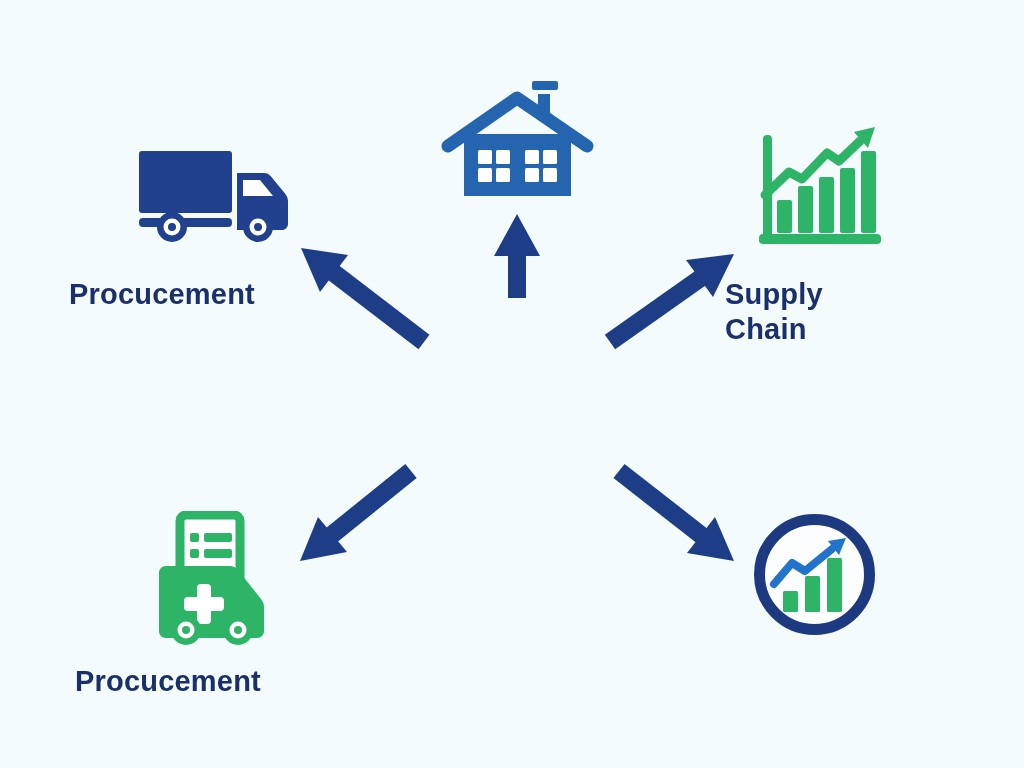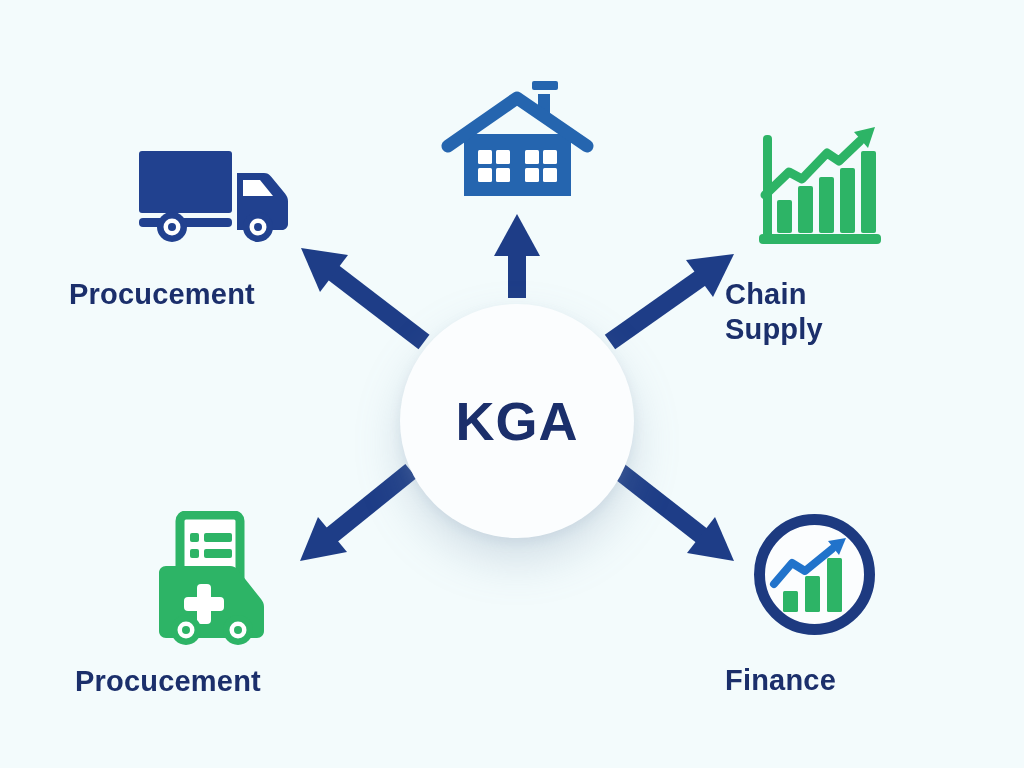--- a/index.html
+++ b/index.html
@@ -70,23 +70,20 @@
     <g>
       <line x1="411" y1="471" x2="328" y2="538"></line>
       <polygon points="300,561 318,517 347,552"></polygon>
     </g>
     <g>
       <line x1="619" y1="471" x2="706" y2="539"></line>
       <polygon points="734,561 687,553 715,517"></polygon>
     </g>
   </svg>
 
-  <div class="center-circle">
-    <span class="kga">KGA</span>
-  </div>
 
   <div class="icon icon-truck">
     <svg viewBox="0 0 155 100" width="155" height="100" xmlns="http://www.w3.org/2000/svg">
       <rect x="2" y="4" width="93" height="62" rx="3" fill="currentColor"></rect>
       <rect x="2" y="71" width="93" height="9" rx="4" fill="currentColor"></rect>
       <path d="M100,26 L127,26 C130,26 132,27 134,29.5 L148,46.5 C150,49 151,51.5 151,54.5 L151,77 C151,80.3 148.3,83 145,83 L100,83 Z" fill="currentColor"></path>
       <path d="M106,33 L123,33 L136,49 L106,49 Z" fill="#ffffff"></path>
       <circle cx="35" cy="80" r="15" fill="currentColor"></circle>
       <circle cx="35" cy="80" r="8.5" fill="#ffffff"></circle>
       <circle cx="35" cy="80" r="4" fill="currentColor"></circle>
@@ -121,22 +118,22 @@
       <rect x="20" y="79" width="15" height="33" rx="2" fill="currentColor"></rect>
       <rect x="41" y="65" width="15" height="47" rx="2" fill="currentColor"></rect>
       <rect x="62" y="56" width="15" height="56" rx="2" fill="currentColor"></rect>
       <rect x="83" y="47" width="15" height="65" rx="2" fill="currentColor"></rect>
       <rect x="104" y="30" width="15" height="82" rx="2" fill="currentColor"></rect>
       <polyline points="8,74 32,51 45,58 70,32 82,40 103,20" fill="none" stroke="currentColor" stroke-width="9" stroke-linecap="round" stroke-linejoin="round"></polyline>
       <polygon points="118,6 111,27 97,11" fill="currentColor"></polygon>
     </svg>
   </div>
   <div class="label label-supply">
+    <div>Supply</div>
     <div>Chain</div>
-    <div>Supply</div>
   </div>
 
   <div class="icon icon-ambulance">
     <svg viewBox="0 0 115 135" width="115" height="135" xmlns="http://www.w3.org/2000/svg">
       <rect x="24" y="4" width="60" height="74" rx="6" fill="#ffffff" stroke="currentColor" stroke-width="9"></rect>
       <rect x="34" y="22" width="9" height="9" rx="2" fill="currentColor"></rect>
       <rect x="48" y="22" width="28" height="9" rx="2" fill="currentColor"></rect>
       <rect x="34" y="38" width="9" height="9" rx="2" fill="currentColor"></rect>
       <rect x="48" y="38" width="28" height="9" rx="2" fill="currentColor"></rect>
       <path d="M10,55 H74 C77,55 80,56.5 82,59 L105,88 C107,90.5 108,93 108,96 V120 C108,124 105,127 101,127 H10 C6,127 3,124 3,120 V62 C3,58 6,55 10,55 Z" fill="currentColor"></path>
@@ -155,15 +152,14 @@
   <div class="icon icon-finance">
     <svg viewBox="0 0 125 125" width="125" height="125" xmlns="http://www.w3.org/2000/svg">
       <circle cx="62.5" cy="62.5" r="55" fill="#fbfdfe" stroke="var(--finance-ring)" stroke-width="11"></circle>
       <rect x="31" y="79" width="15" height="21" rx="1.5" fill="var(--green)"></rect>
       <rect x="53" y="64" width="15" height="36" rx="1.5" fill="var(--green)"></rect>
       <rect x="75" y="46" width="15" height="54" rx="1.5" fill="var(--green)"></rect>
       <polyline points="22,72 40,51 53,59 80,37" fill="none" stroke="var(--finance-arrow)" stroke-width="8" stroke-linecap="round" stroke-linejoin="round"></polyline>
       <polygon points="94,26 87,43 76,29" fill="var(--finance-arrow)"></polygon>
     </svg>
   </div>
-  <div class="label label-finance">Finance</div>
 
 </div>
 
 </body></html>

